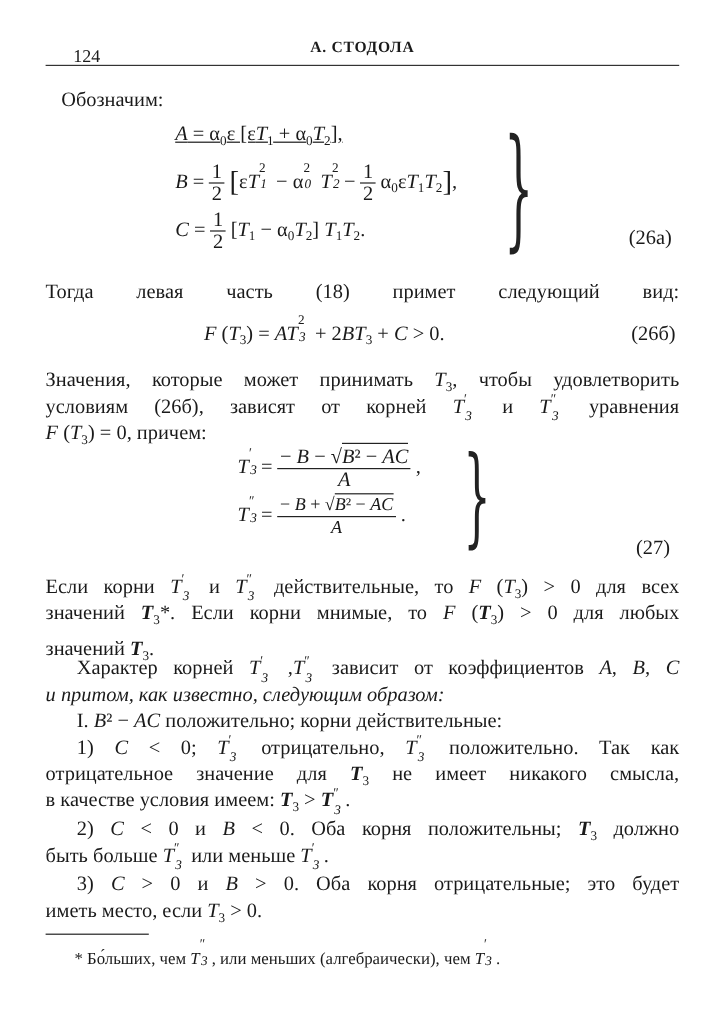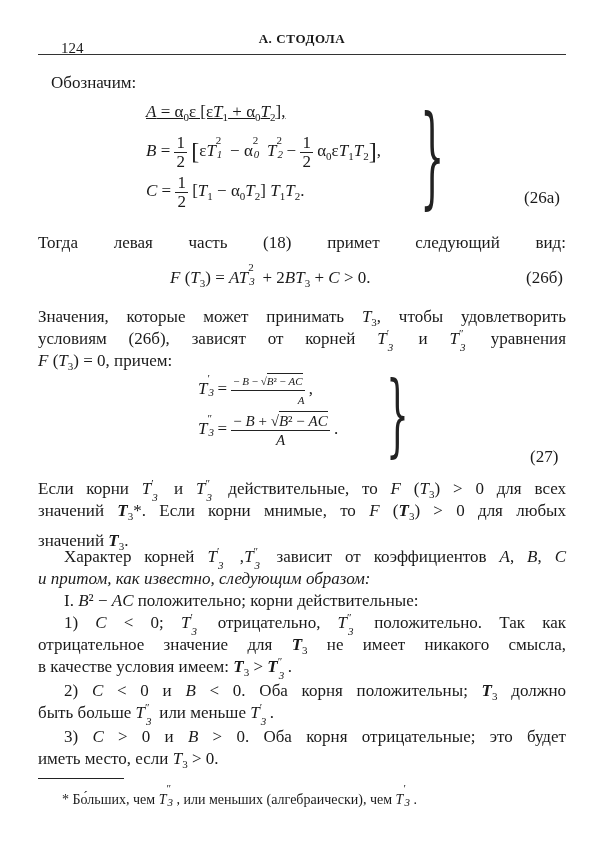--- a/index.html
+++ b/index.html
@@ -65,21 +65,21 @@
   <div class="eqno" style="left:526px; top:268px;">(26б)</div>
 </div>
 
 <div class="line just" style="top:306px;">Значения, которые может принимать <i class="m">T</i><sub>3</sub>, чтобы удовлетворить</div>
 <div class="line just" style="top:328px;">условиям (26б), зависят от корней <i class="m">T</i><span class="ss"><span class="t">′</span><span class="b">3</span></span> и <i class="m">T</i><span class="ss"><span class="t">″</span><span class="b">3</span></span> уравнения</div>
 <div class="line" style="top:350px;"><i class="m">F</i> (<i class="m">T</i><sub>3</sub>) = 0, причем:</div>
 
 <div>
   <div class="eq" style="left:198px; top:372px;">
     <i class="m">T</i><span class="ss"><span class="t">′</span><span class="b">3</span></span>=
-    <span class="frac" style="font-size:11px;text-align:right;"><span class="n">− <i class="m">B</i> − √<span class="sqrt"><i class="m">B</i>² − <i class="m">AC</i></span></span><span class="d"><i class="m">A</i></span></span> ,
+    <span class="frac" style="font-size:17px;"><span class="n">− <i class="m">B</i> − √<span class="sqrt"><i class="m">B</i>² − <i class="m">AC</i></span></span><span class="d"><i class="m">A</i></span></span> ,
   </div>
   <div class="eq" style="left:198px; top:412px;">
     <i class="m">T</i><span class="ss"><span class="t">″</span><span class="b">3</span></span>=
     <span class="frac" style="font-size:15px;"><span class="n">− <i class="m">B</i> + √<span class="sqrt"><i class="m">B</i>² − <i class="m">AC</i></span></span><span class="d"><i class="m">A</i></span></span> .
   </div>
   <div class="brace" style="left:386px; top:364px; font-size:90px; line-height:100px; transform:scaleX(0.4); transform-origin:left top;">}</div>
   <div class="eqno" style="left:530px; top:404px;margin-top:43px;">(27)</div>
 </div>
 
 <div class="line just" style="top:478px;">Если корни <i class="m">T</i><span class="ss"><span class="t">′</span><span class="b">3</span></span> и <i class="m">T</i><span class="ss"><span class="t">″</span><span class="b">3</span></span> действительные, то <i class="m">F</i> (<i class="m">T</i><sub>3</sub>) &gt; 0 для всех</div>

